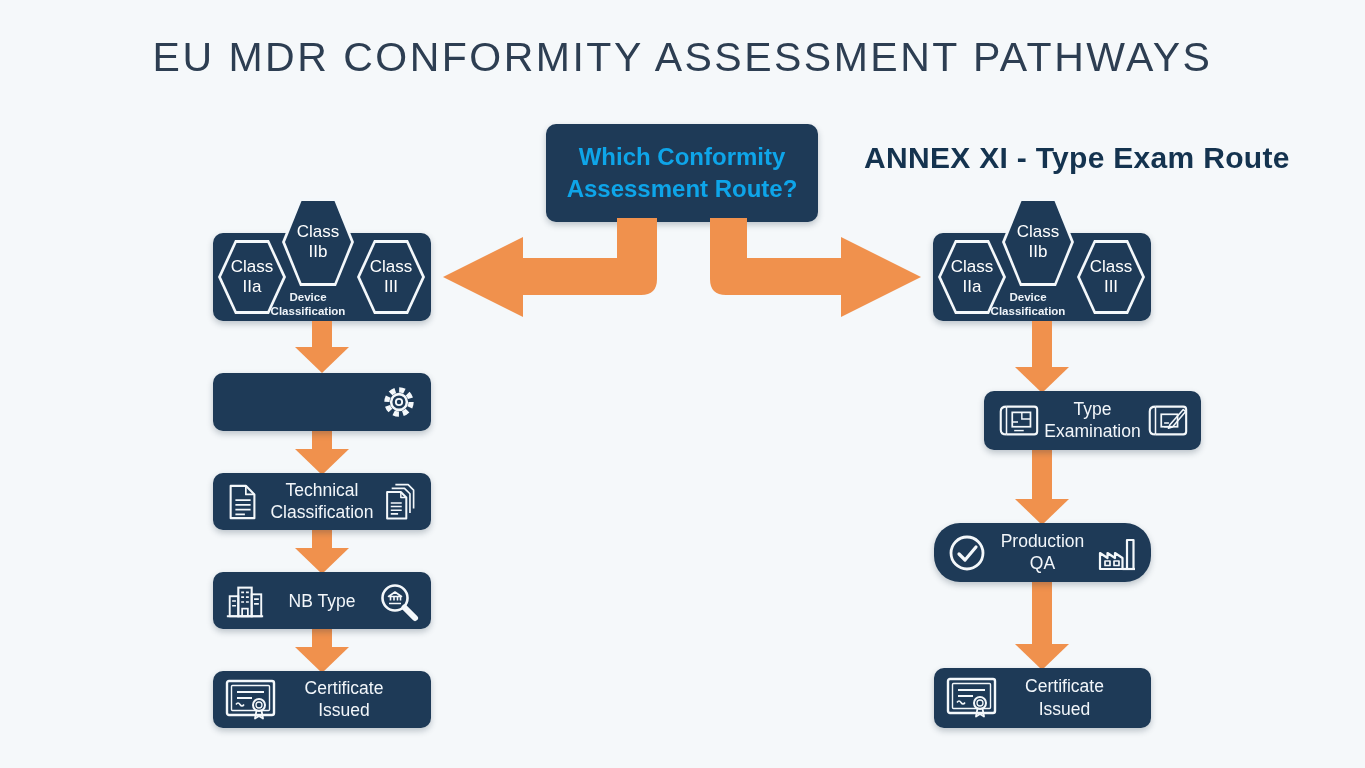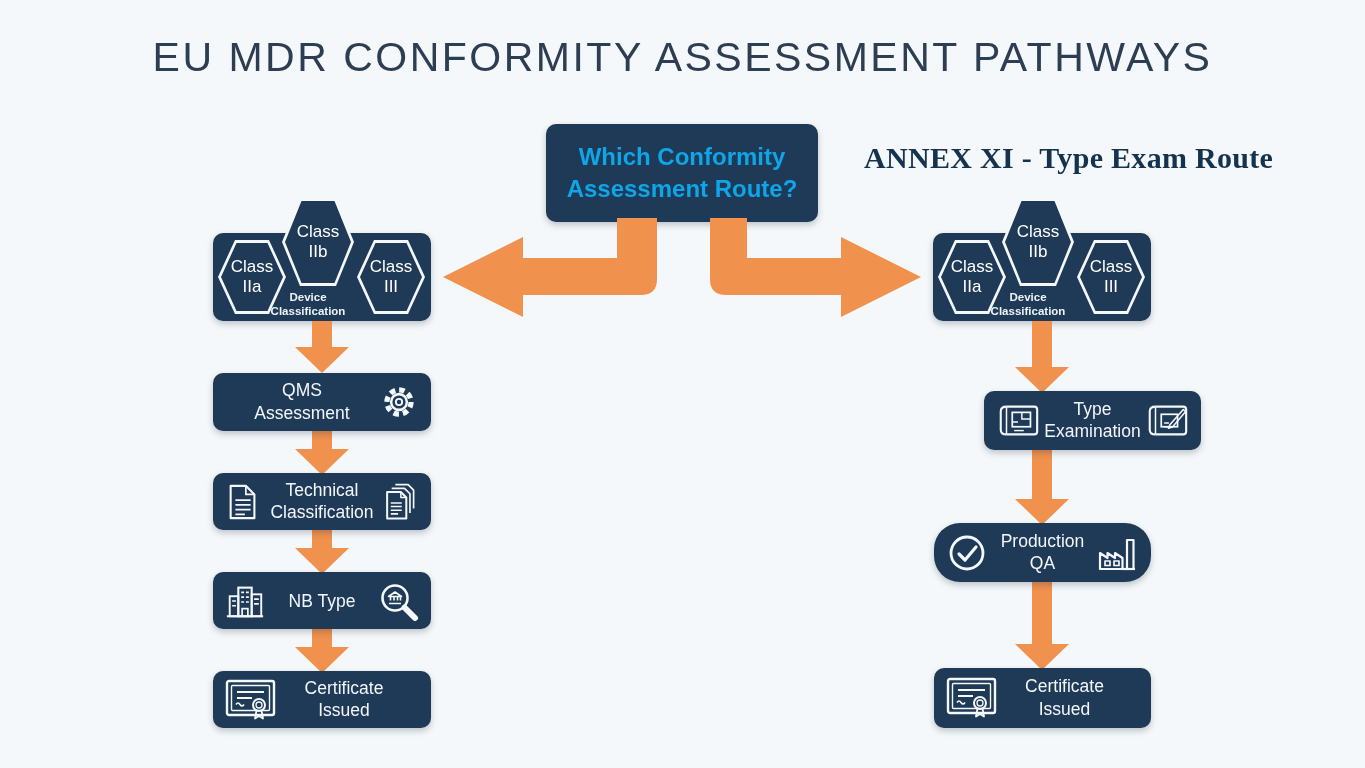--- a/index.html
+++ b/index.html
@@ -63,21 +63,21 @@
   .step .ic-l{ left:11px; } .step .ic-r{ right:11px; }
   .step svg{ display:block; }
 </style>
 </head>
 <body>
 
 <div id="stage">
 
   <div class="title">EU MDR CONFORMITY ASSESSMENT PATHWAYS</div>
 
-  <div class="route-heading" style="left:864px;font-family:Liberation Serif, serif;">ANNEX XI - Type Exam Route</div>
+  <div class="route-heading" style="left:864px;">ANNEX XI - Type Exam Route</div>
 
   <div class="decision">
     <div class="q">Which Conformity Assessment Route?</div>
   </div>
 
   <svg class="branch" viewBox="440 218 484 112" aria-hidden="true">
     <path fill="#f0914d" d="M617,218 L617,258 L523,258 L523,237 L443,277 L523,317 L523,295 L641,295 Q657,295 657,279 L657,218 Z"></path>
     <path fill="#f0914d" d="M747,218 L747,258 L841,258 L841,237 L921,277 L841,317 L841,295 L726,295 Q710,295 710,279 L710,218 Z"></path>
   </svg>
 
@@ -136,21 +136,20 @@
   <div class="varrow" style="left:295px; top:321px; height:52px;"></div>
   <div class="varrow" style="left:295px; top:431px; height:44px;"></div>
   <div class="varrow" style="left:295px; top:529px; height:45px;"></div>
   <div class="varrow" style="left:295px; top:628px; height:45px;"></div>
 
   <div class="varrow" style="left:1015px; top:321px; height:72px;"></div>
   <div class="varrow" style="left:1015px; top:450px; height:75px;"></div>
   <div class="varrow" style="left:1015px; top:582px; height:88px;"></div>
 
   <div class="step" style="left:213px; top:373px; width:218px; height:58px;">
-    <span class="lbl" style="left:34px; right:74px;">QMS Assessment</span>
     <span class="ic ic-r">
       <svg width="42" height="42" viewBox="0 0 40 40" fill="none" stroke="currentColor">
         <circle cx="20" cy="20" r="11.5" stroke-width="5" stroke-dasharray="5.2 3.8"></circle>
         <circle cx="20" cy="20" r="7.5" stroke-width="2.4"></circle>
         <circle cx="20" cy="20" r="3" stroke-width="1.8"></circle>
       </svg>
     </span>
   </div>
 
   <div class="step" style="left:213px; top:473px; width:218px; height:57px;">

